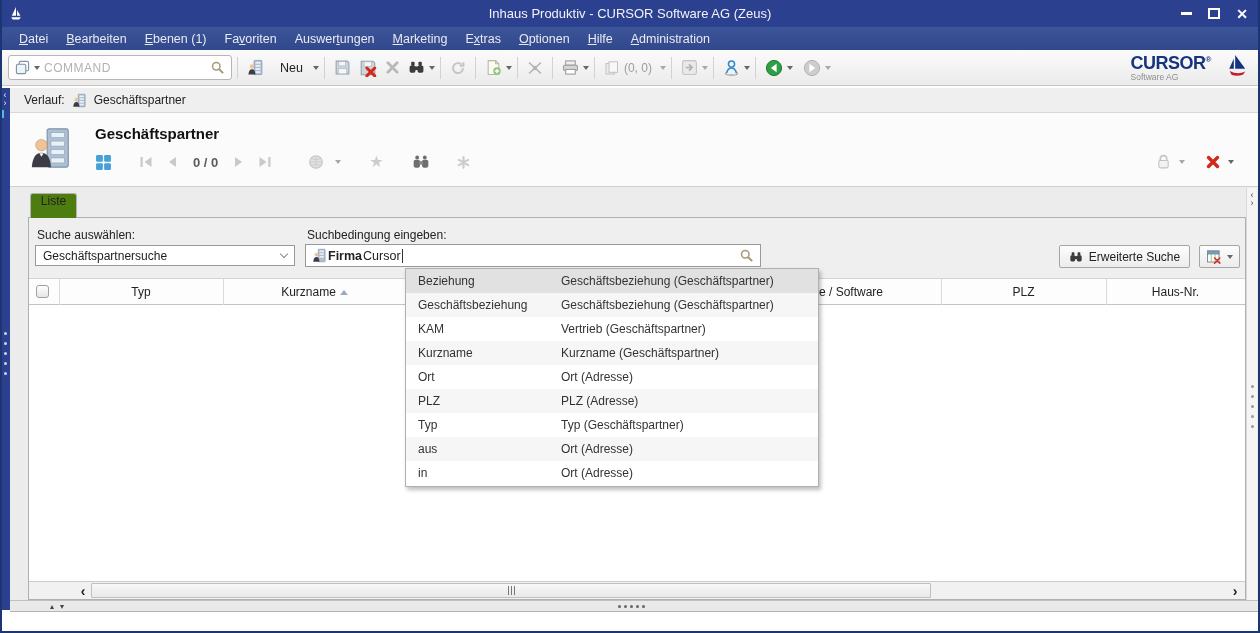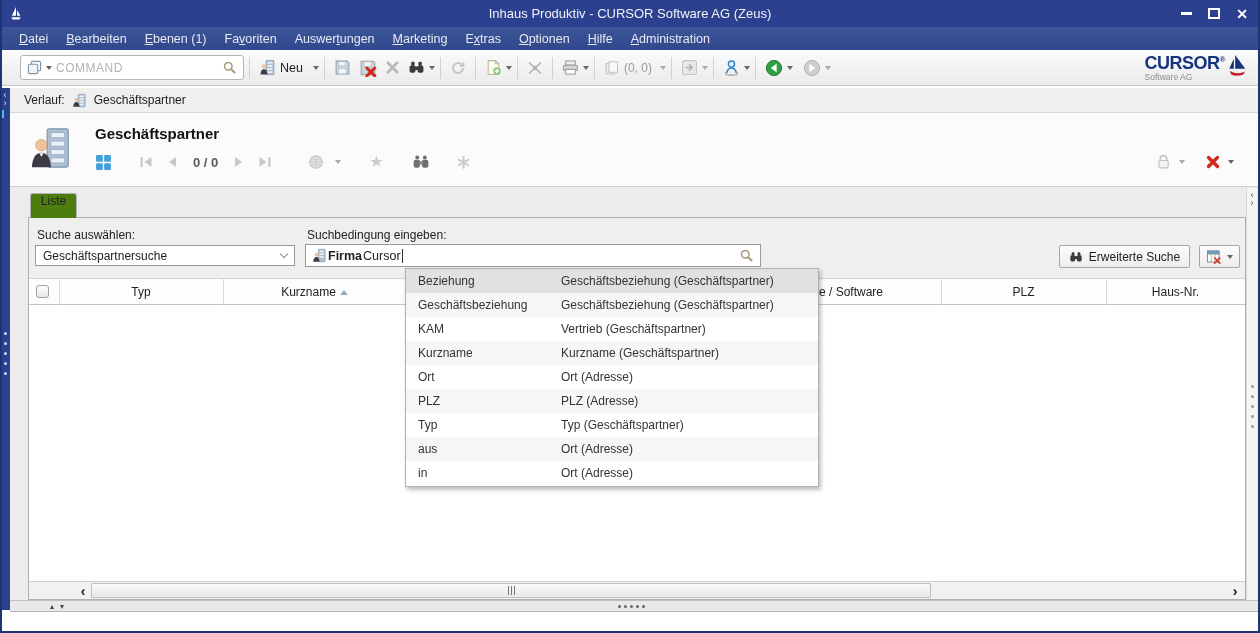--- a/index.html
+++ b/index.html
@@ -13,33 +13,33 @@
   #win-controls { margin-left:auto; display:flex; align-items:center; gap:16px; padding-right:12px; z-index:2; }
   .win-min { width:11px; height:3px; background:#fff; }
   .win-max { width:12px; height:11px; border:2px solid #fff; }
   .win-close { color:#fff; font-size:14px; font-weight:bold; line-height:1; }
   #sail-title { margin-left:9px; z-index:2; }
 
   #menubar { left:0; top:27px; width:1260px; height:23px; background:linear-gradient(#3c5598,#31498c); display:flex; align-items:center; padding-left:10px; }
   .menu-item { color:#e9e9f2; font-size:12.5px; padding:20px 9px; }
   .menu-item u { text-decoration:underline; }
 
-  #toolbar { left:0; top:50px; width:1260px; height:36px; background:linear-gradient(#fbfbfb,#ebebeb); border-bottom:1px solid #c6c6c6; display:flex; align-items:center; padding-left:20px; }
+  #toolbar { left:0; top:50px; width:1260px; height:36px; background:linear-gradient(#fbfbfb,#ebebeb); border-bottom:1px solid #c6c6c6; display:flex; align-items:center; padding-left:8px; }
   .cmd-group { width:224px; height:25px; background:#fff; border:1px solid #b6b6b6; border-radius:3px; display:flex; align-items:center; padding:0 6px; gap:4px; }
   .cmd-group input { border:none; outline:none; flex:1; font-size:12px; font-family:"Liberation Sans",sans-serif; color:#444; background:transparent; min-width:0; }
   .cmd-group input::placeholder { color:#b2b2b2; letter-spacing:.5px; }
   .tb-sep { width:1px; height:22px; background:#d2d2d2; margin:0 5px; flex:none; }
-  .tb-btn { display:flex; align-items:center; gap:4px; padding:2px 4px; flex:none; }
+  .tb-btn { display:flex; align-items:center; gap:16px; padding:2px 4px; flex:none; }
   .tb-label { font-size:12.5px; color:#222; }
   .caret { width:0; height:0; border-left:3.5px solid transparent; border-right:3.5px solid transparent; border-top:4px solid #666; flex:none; }
   .caret.dim { border-top-color:#a8a8a8; }
   .ico { display:flex; align-items:center; justify-content:center; flex:none; }
   .counter-text { font-size:12px; color:#9c9c9c; }
 
-  #logo { margin-left:auto; margin-right:12px; display:flex; align-items:flex-start; gap:1px; }
+  #logo { margin-left:auto; margin-right:12px; display:flex; align-items:flex-start; gap:15px; }
   .logo-col { display:flex; flex-direction:column; line-height:1; }
   .logo-brand { font-size:18px; font-weight:bold; color:#16337e; letter-spacing:-0.5px; }
   .logo-reg { font-size:8px; vertical-align:super; }
   .logo-sub { font-size:8.5px; color:#8d8d8d; margin-top:1px; }
 
   
   .b-left { left:0; top:0; width:2px; height:633px; background:#1c3573; z-index:30; }
   .b-right { left:1258px; top:0; width:2px; height:633px; background:#1c3573; z-index:30; }
   .b-bottom { left:0; top:631px; width:1260px; height:2px; background:#1c3573; z-index:30; }
 

